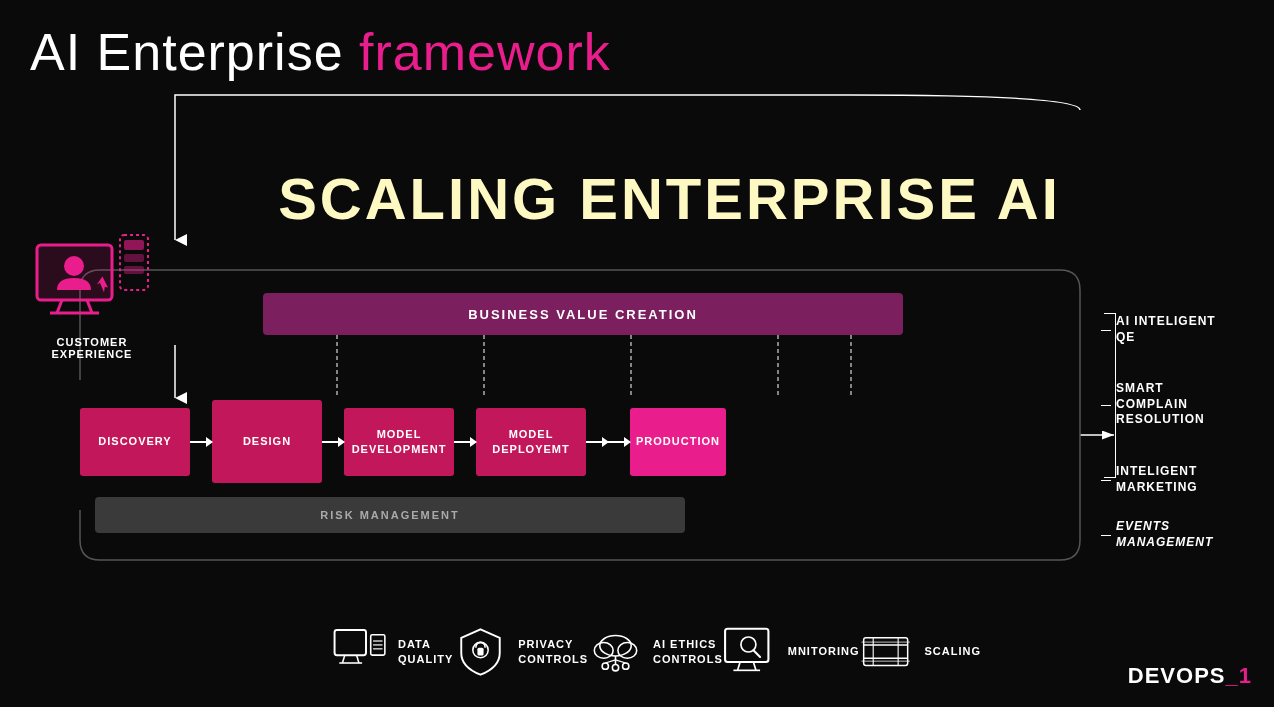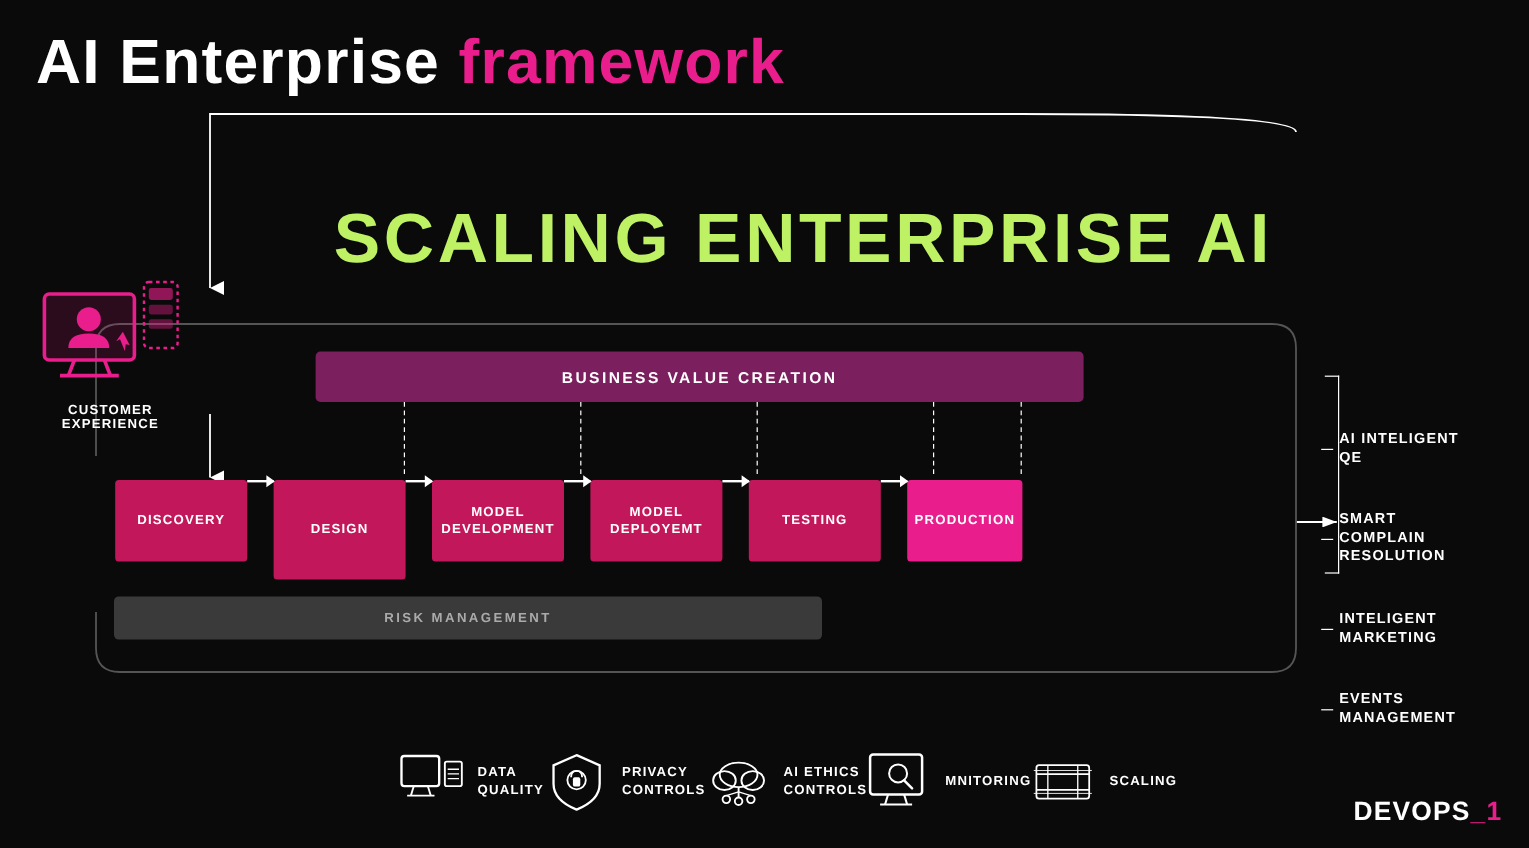--- a/index.html
+++ b/index.html
@@ -13,37 +13,37 @@
       overflow: hidden;
       position: relative;
     }
 
     
     .page-title {
       position: absolute;
       top: 22px;
       left: 30px;
       font-size: 52px;
-      font-weight: 700;
+      font-weight: 400;
       letter-spacing: 1px;
     }
     .page-title .white { color: #fff; }
     .page-title .pink { color: #e91e8c; }
 
     
     .main-heading {
       position: absolute;
       top: 165px;
       left: 195px;
       right: 130px;
       text-align: center;
       font-size: 58px;
       font-weight: 900;
       letter-spacing: 3px;
-      color: #bef264;
+      color: #fef9c3;
     }
 
     
     .customer-exp {
       position: absolute;
       top: 230px;
       left: 22px;
       display: flex;
       flex-direction: column;
       align-items: center;
@@ -90,22 +90,22 @@
       letter-spacing: 2px;
       color: #fff;
     }
 
     
     .process-flow {
       position: absolute;
       top: 400px;
       left: 80px;
       display: flex;
+      align-items: center;
       gap: 0;
-      margin-left: 16px;
     }
 
     .flow-box {
       background: #c2185b;
       color: #fff;
       font-size: 11px;
       font-weight: bold;
       letter-spacing: 1px;
       text-align: center;
       padding: 18px 10px;
@@ -170,21 +170,20 @@
     }
 
     .right-item {
       font-size: 12px;
       font-weight: bold;
       letter-spacing: 1px;
       color: #fff;
       line-height: 1.3;
       padding: 4px 0;
       position: relative;
-      margin-top: 44px;
     }
 
     .right-item::before {
       content: '';
       position: absolute;
       left: -15px;
       top: 50%;
       width: 10px;
       height: 1.5px;
       background: #fff;
@@ -305,34 +304,33 @@
 
 <div class="process-flow">
   <div class="flow-box discovery">DISCOVERY</div>
   <div class="flow-arrow"></div>
   <div class="flow-box design">DESIGN</div>
   <div class="flow-arrow"></div>
   <div class="flow-box model-dev">MODEL<br>DEVELOPMENT</div>
   <div class="flow-arrow"></div>
   <div class="flow-box model-dep">MODEL<br>DEPLOYEMT</div>
   <div class="flow-arrow"></div>
-  <div class="flow-box testing">TESTING</div>
   <div class="flow-arrow"></div>
   <div class="flow-box production">PRODUCTION</div>
 </div>
 
 <div class="risk-mgmt">RISK MANAGEMENT</div>
 
 <div class="right-bracket"></div>
 
 <div class="right-items">
   <div class="right-item">AI INTELIGENT<br>QE</div>
   <div class="right-item" style="margin-top:18px;">SMART<br>COMPLAIN<br>RESOLUTION</div>
   <div class="right-item" style="margin-top:18px;">INTELIGENT<br>MARKETING</div>
-  <div class="right-item" style="margin-top:18px;">EVENTS<br>MANAGEMENT</div>
+  <div class="right-item" style="margin-top:6px;font-style:italic;">EVENTS<br>MANAGEMENT</div>
 </div>
 
 <div class="bottom-icons">
 
   <div class="icon-item">
     <svg class="icon-svg" viewBox="0 0 70 60">
       <rect x="2" y="2" width="40" height="32" rx="3" fill="none" stroke="#fff" stroke-width="2.5"></rect>
       <line x1="15" y1="34" x2="12" y2="44" stroke="#fff" stroke-width="2"></line>
       <line x1="30" y1="34" x2="33" y2="44" stroke="#fff" stroke-width="2"></line>
       <line x1="8" y1="44" x2="37" y2="44" stroke="#fff" stroke-width="2"></line>

